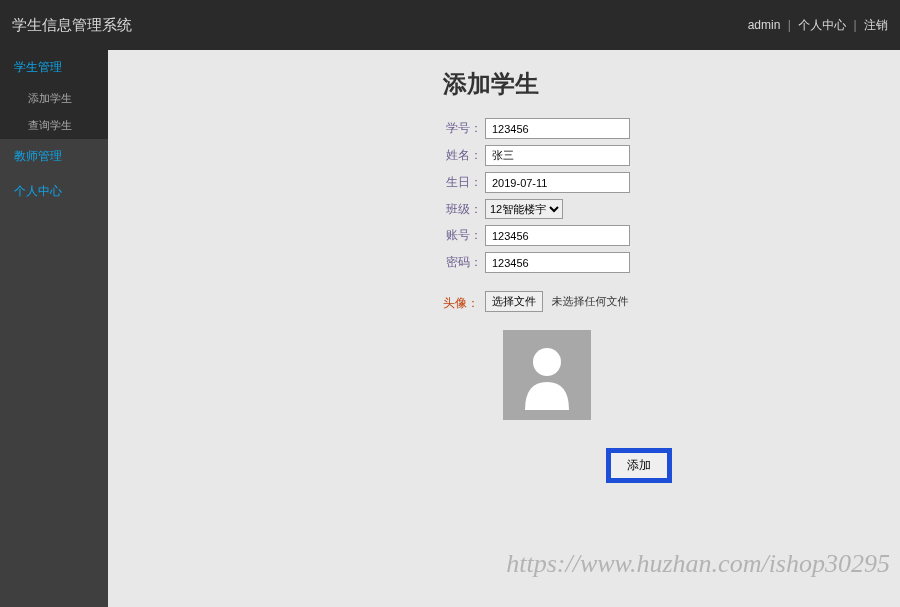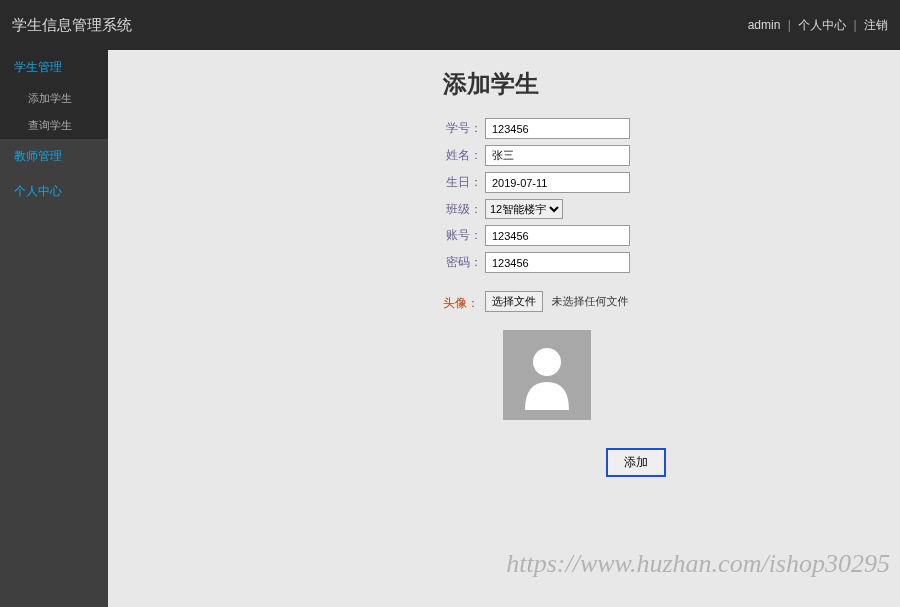--- a/index.html
+++ b/index.html
@@ -32,21 +32,21 @@
     
     .file-row { display: flex; align-items: flex-start; margin-left: 335px; margin-top: 18px; }
     .file-label { width: 42px; color: #c2410c; font-size: 12px; padding-top: 4px; }
     .file-btn { display: inline-block; padding: 2px 6px; border: 1px solid #999; background: #efefef; font-size: 11px; cursor: pointer; }
     .file-status { font-size: 11px; color: #333; margin-left: 4px; }
     
     .avatar-preview { margin-left: 395px; margin-top: 18px; width: 88px; height: 90px; background: #a8a8a8; display: flex; align-items: center; justify-content: center; }
     .avatar-preview svg { width: 60px; height: 70px; }
     
     .submit-row { margin-left: 498px; margin-top: 28px; }
-    .submit-btn { padding: 4px 16px; border: 2px solid #1d4ed8; background: #efefef; font-size: 12px; cursor: pointer; }
+    .submit-btn { padding: 4px 16px; border: 5px solid #1d4ed8; background: #efefef; font-size: 12px; cursor: pointer; }
     
     .watermark { position: absolute; bottom: 28px; right: 10px; font-size: 26px; color: rgba(80,80,80,0.35); font-style: italic; font-family: Georgia, serif; pointer-events: none; }
   </style>
 </head>
 <body>
 
 <div class="header">
   <div class="header-title">学生信息管理系统</div>
   <div class="header-right">
     <span>admin</span>

